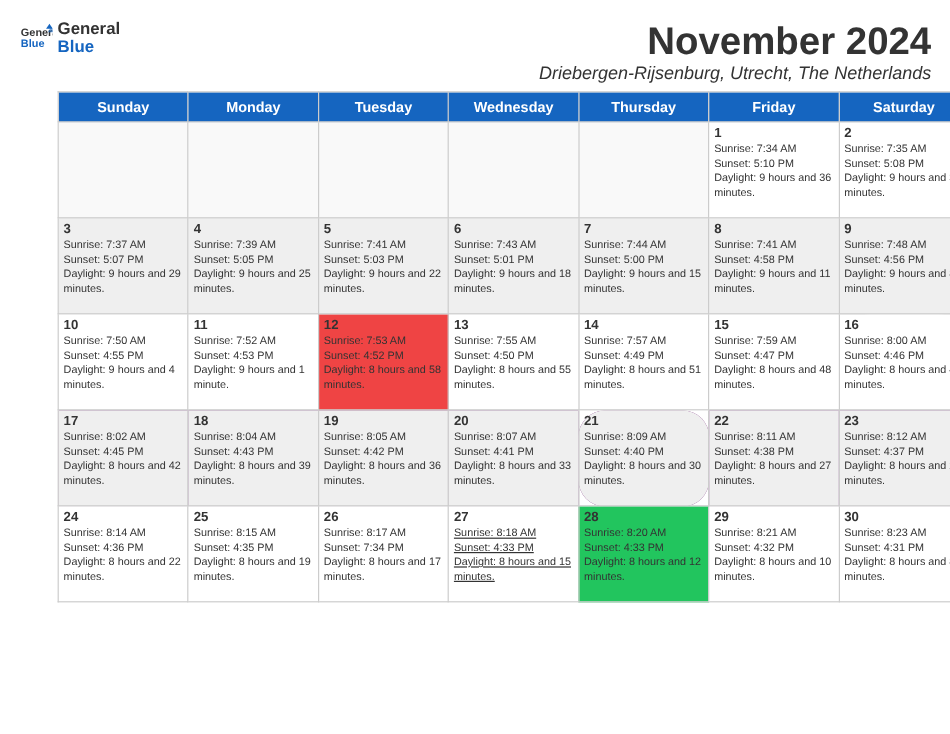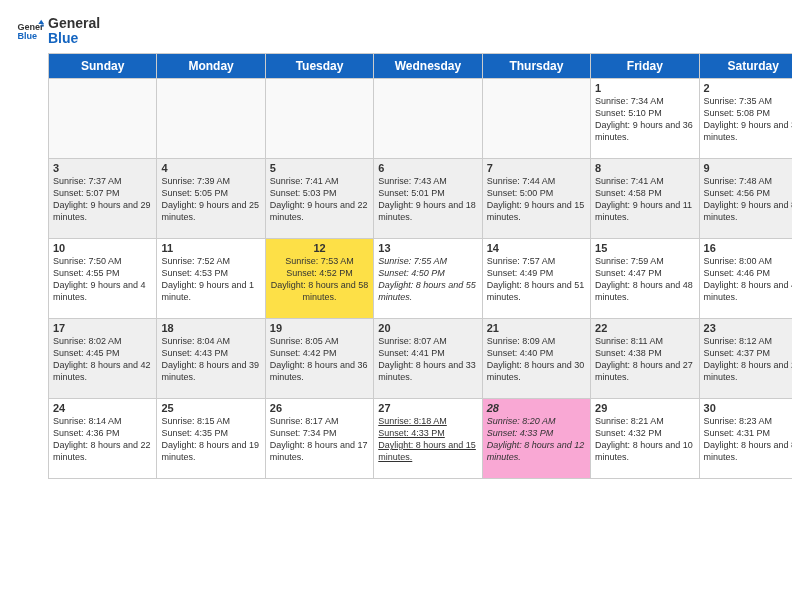--- a/index.html
+++ b/index.html
@@ -89,20 +89,24 @@
       <text x="2" y="18" font-size="13" font-weight="bold" fill="#333">General</text>
       <text x="2" y="32" font-size="13" font-weight="bold" fill="#1565c0">Blue</text>
       <polygon points="32,10 40,10 36,4" fill="#1565c0"></polygon>
       <polygon points="34,14 42,14 38,8" fill="#1565c0" opacity="0.6"></polygon>
     </svg>
     <div>
       <div style="font-size:14px;font-weight:bold;color:#333;line-height:1.1;">General</div>
       <div style="font-size:14px;font-weight:bold;color:#1565c0;line-height:1.1;">Blue</div>
     </div>
   </div>
+  <div class="title-section">
+    <div class="month-year">November 2024</div>
+    <div class="location">Driebergen-Rijsenburg, Utrecht, The Netherlands</div>
+  </div>
 </div>
 
 <table class="calendar-table">
   <thead>
     <tr>
     <th>Sunday</th>
         <th>Monday</th>
         <th>Tuesday</th>
         <th>Wednesday</th>
         <th>Thursday</th>
@@ -180,29 +184,29 @@
           <div class="day-info" style="white-space: pre-line;">Sunrise: 7:50 AM
 Sunset: 4:55 PM
 Daylight: 9 hours and 4 minutes.</div>
         </td>
         <td style="background: rgb(255, 255, 255);">
           <span class="day-num">11</span>
           <div class="day-info" style="white-space: pre-line;">Sunrise: 7:52 AM
 Sunset: 4:53 PM
 Daylight: 9 hours and 1 minute.</div>
         </td>
-        <td style="background: #fde047; text-align: center;">
+        <td style="background: #ef4444;">
           <span class="day-num">12</span>
           <div class="day-info" style="white-space: pre-line;">Sunrise: 7:53 AM
 Sunset: 4:52 PM
 Daylight: 8 hours and 58 minutes.</div>
         </td>
         <td style="background: rgb(255, 255, 255);">
           <span class="day-num">13</span>
-          <div class="day-info" style="white-space: pre-line; font-style: italic;">Sunrise: 7:55 AM
+          <div class="day-info" style="white-space: pre-line;">Sunrise: 7:55 AM
 Sunset: 4:50 PM
 Daylight: 8 hours and 55 minutes.</div>
         </td>
         <td style="background: rgb(255, 255, 255);">
           <span class="day-num">14</span>
           <div class="day-info" style="white-space: pre-line;">Sunrise: 7:57 AM
 Sunset: 4:49 PM
 Daylight: 8 hours and 51 minutes.</div>
         </td>
         <td style="background: rgb(255, 255, 255);">
@@ -236,21 +240,21 @@
           <div class="day-info" style="white-space: pre-line;">Sunrise: 8:05 AM
 Sunset: 4:42 PM
 Daylight: 8 hours and 36 minutes.</div>
         </td>
         <td style="background: rgb(239, 239, 239);">
           <span class="day-num">20</span>
           <div class="day-info" style="white-space: pre-line;">Sunrise: 8:07 AM
 Sunset: 4:41 PM
 Daylight: 8 hours and 33 minutes.</div>
         </td>
-        <td style="background: rgb(239, 239, 239);">
+        <td style="background: rgb(239, 239, 239); border-radius: 22px;">
           <span class="day-num">21</span>
           <div class="day-info" style="white-space: pre-line;">Sunrise: 8:09 AM
 Sunset: 4:40 PM
 Daylight: 8 hours and 30 minutes.</div>
         </td>
         <td style="background: rgb(239, 239, 239);">
           <span class="day-num">22</span>
           <div class="day-info" style="white-space: pre-line;">Sunrise: 8:11 AM
 Sunset: 4:38 PM
 Daylight: 8 hours and 27 minutes.</div>
@@ -280,21 +284,21 @@
           <div class="day-info" style="white-space: pre-line;">Sunrise: 8:17 AM
 Sunset: 7:34 PM
 Daylight: 8 hours and 17 minutes.</div>
         </td>
         <td style="background: rgb(255, 255, 255);">
           <span class="day-num">27</span>
           <div class="day-info" style="white-space: pre-line; text-decoration: underline;">Sunrise: 8:18 AM
 Sunset: 4:33 PM
 Daylight: 8 hours and 15 minutes.</div>
         </td>
-        <td style="background: #f9a8d4; font-style: italic;">
+        <td style="background: #22c55e;">
           <span class="day-num">28</span>
           <div class="day-info" style="white-space: pre-line;">Sunrise: 8:20 AM
 Sunset: 4:33 PM
 Daylight: 8 hours and 12 minutes.</div>
         </td>
         <td style="background: rgb(255, 255, 255);">
           <span class="day-num">29</span>
           <div class="day-info" style="white-space: pre-line;">Sunrise: 8:21 AM
 Sunset: 4:32 PM
 Daylight: 8 hours and 10 minutes.</div>

